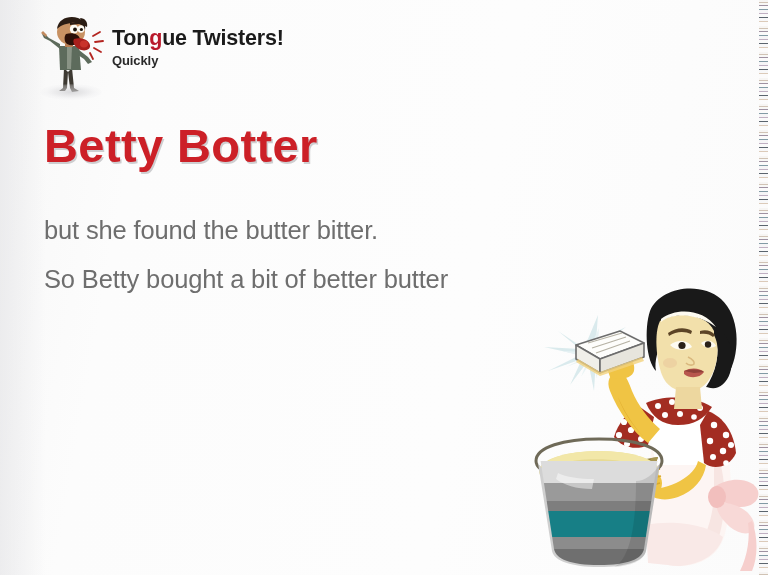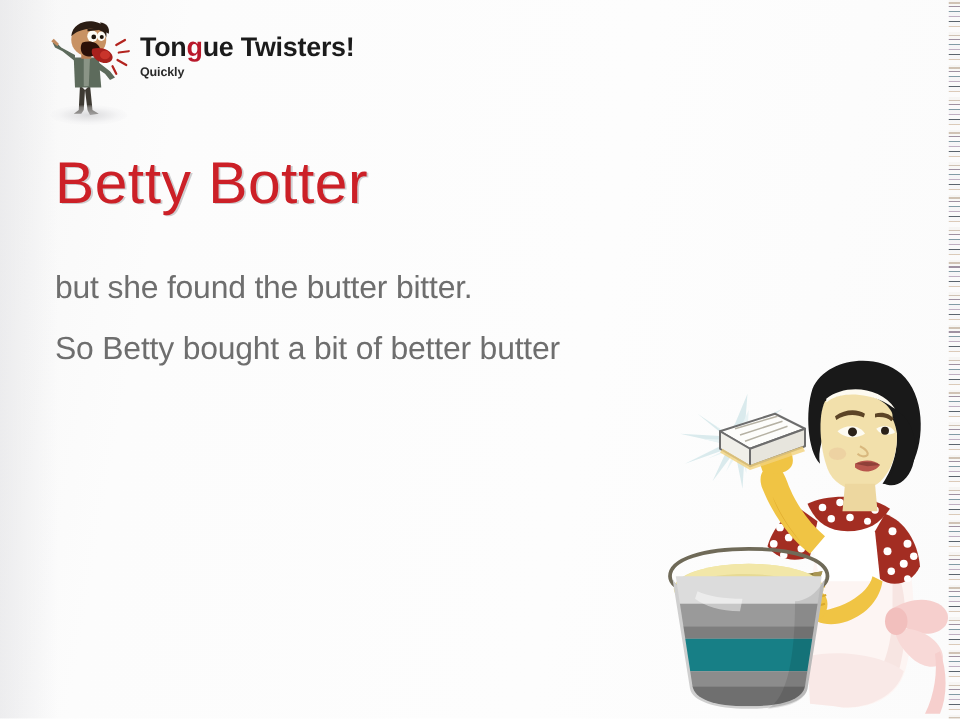--- a/index.html
+++ b/index.html
@@ -92,34 +92,34 @@
     font-size: 21.5px;
     font-weight: bold;
     color: #1b1b1b;
     letter-spacing: -0.2px;
     line-height: 1.05;
     white-space: nowrap;
   }
   .tt-title .accent { color: #b9192b; }
 
   .tt-sub {
-    font-size: 10px;
+    font-size: 13px;
     font-weight: bold;
     color: #2a2a2a;
     margin-top: 3px;
     letter-spacing: -0.1px;
   }
 
   
   .poem-title {
     position: absolute;
     left: 44px;
     top: 118px;
     font-size: 47px;
-    font-weight: normal;
+    font-weight: bold;
     color: #cc2027;
     letter-spacing: 0.4px;
     text-shadow: 1.5px 1.5px 0.5px rgba(150,150,155,0.45);
     z-index: 10;
     white-space: nowrap;
   }
 
   .poem-body {
     position: absolute;
     left: 44px;

